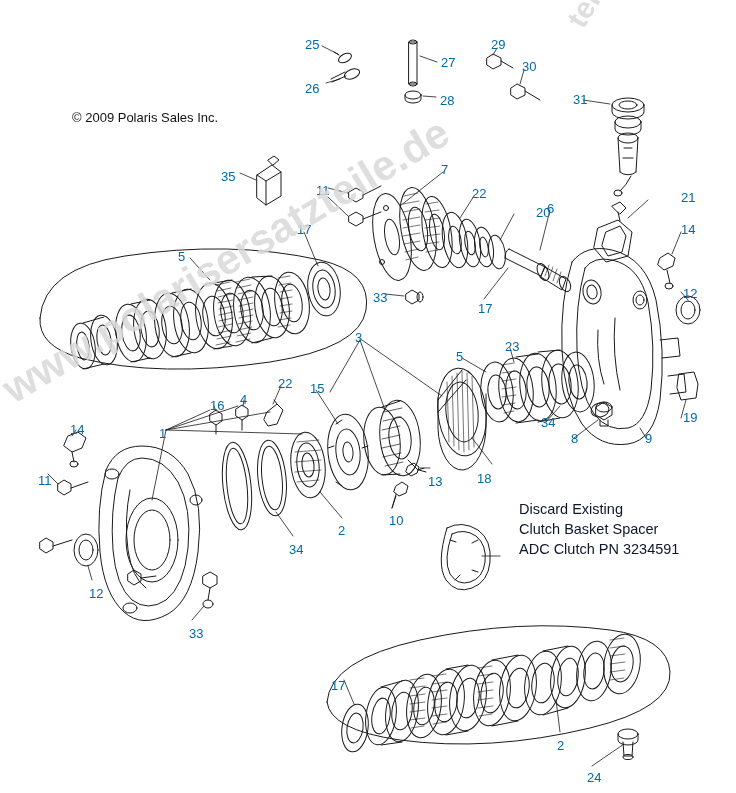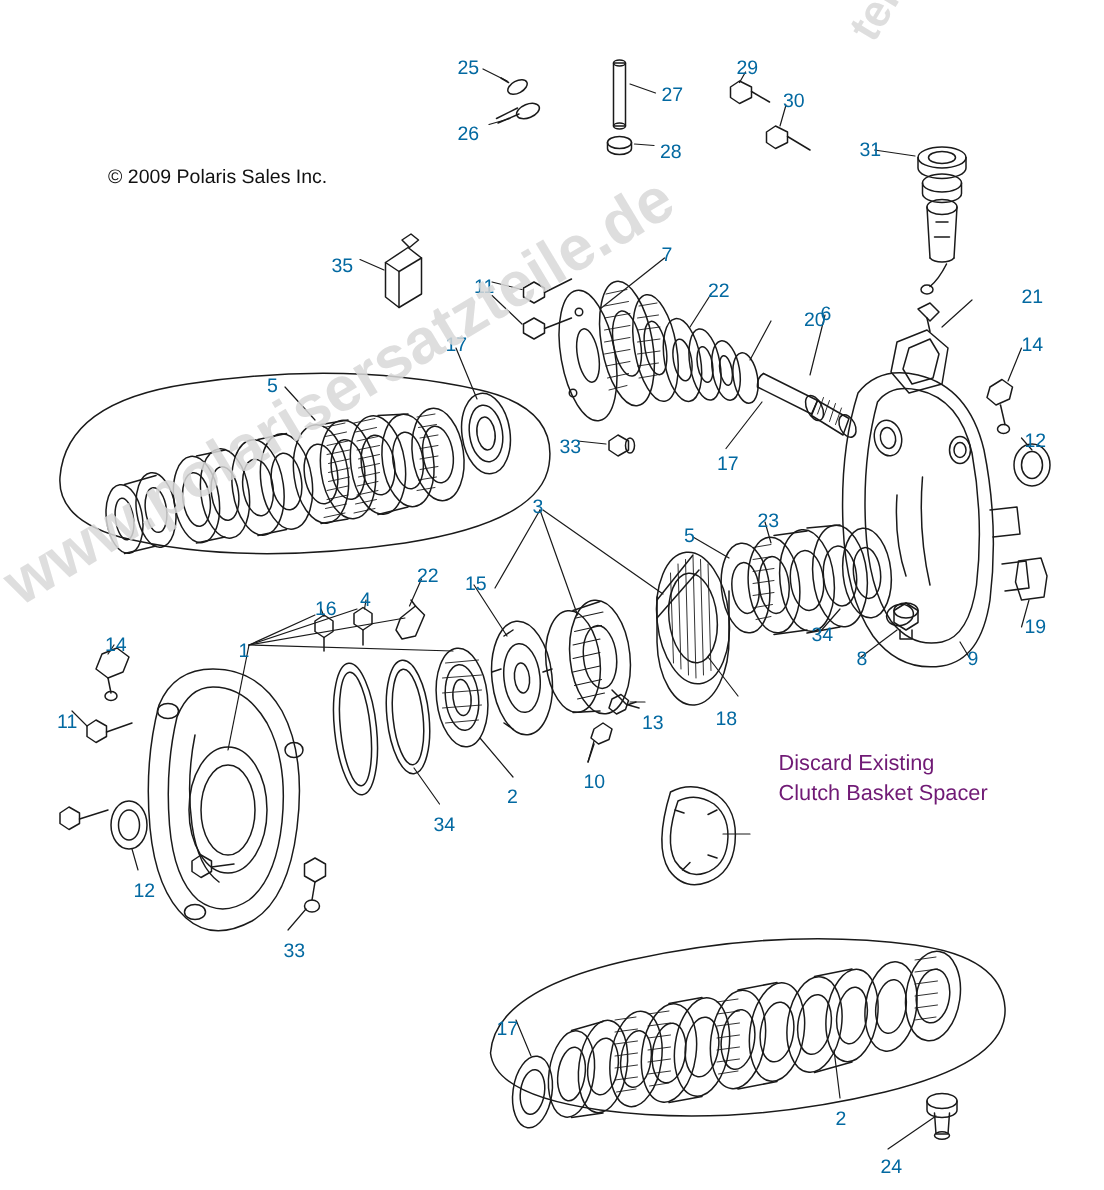--- a/index.html
+++ b/index.html
@@ -37,21 +37,21 @@
     font-size: 13px;
     color: #111111;
     white-space: nowrap;
   }
   #note-block {
     position: absolute;
     left: 519px;
     top: 499px;
     font-family: "Liberation Sans", sans-serif;
     font-size: 14.5px;
-    color: #701a75;
+    color: #0f172a;
     line-height: 1.38;
     white-space: nowrap;
   }
   .wm {
     position: absolute;
     font-family: "Liberation Sans", sans-serif;
     font-weight: bold;
     color: #d9d9d9;
     opacity: 0.85;
     white-space: nowrap;
@@ -512,20 +512,21 @@
         <path d="M500 556 L482 556"></path>
       </g>
     </g>
   </svg>
 
   <div id="copyright">© 2009 Polaris Sales Inc.</div>
 
   <div id="note-block">
     <div>Discard Existing</div>
     <div>Clutch Basket Spacer</div>
+    <div>ADC Clutch PN 3234591</div>
   </div>
 
   <div id="callout-layer">
       <div class="callout" style="left: 305px; top: 38px;">25</div>
       <div class="callout" style="left: 441px; top: 56px; text-align: right;">27</div>
       <div class="callout" style="left: 491px; top: 38px;">29</div>
       <div class="callout" style="left: 522px; top: 60px;">30</div>
       <div class="callout" style="left: 305px; top: 82px;">26</div>
       <div class="callout" style="left: 440px; top: 94px;">28</div>
       <div class="callout" style="left: 573px; top: 93px;">31</div>

